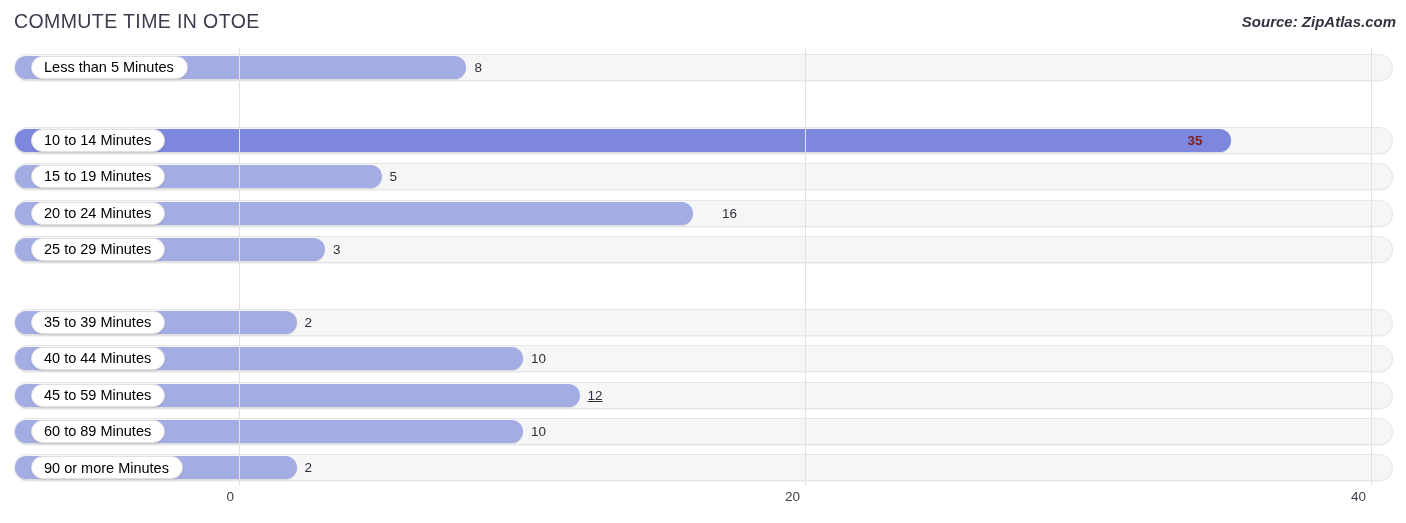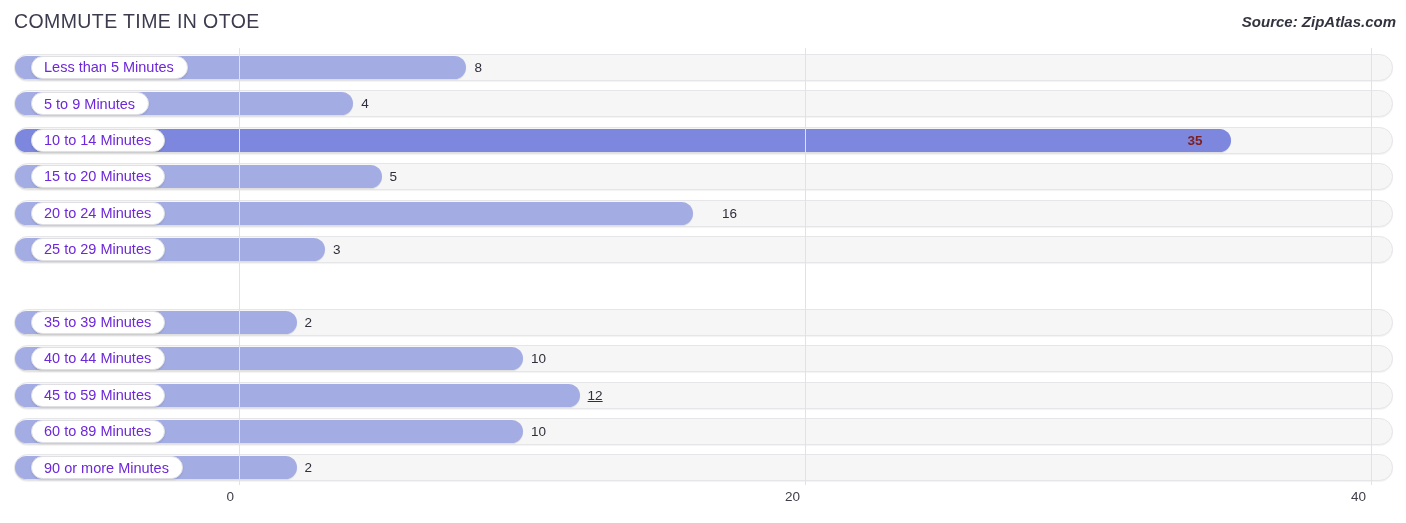--- a/index.html
+++ b/index.html
@@ -121,21 +121,21 @@
     padding: 0 13px 0 12px;
     box-sizing: border-box;
     background: #ffffff;
     border: 1px solid #e0e0e4;
     border-radius: 12px;
     box-shadow: 0 1px 2px rgba(0,0,0,0.10);
     z-index: 2;
   }
   .pill-label {
     font-size: 14.5px;
-    color: #6d28d9;
+    color: #000000;
     white-space: nowrap;
     line-height: 1;
   }
   .value-out {
     position: absolute;
     top: 2px;
     height: 23px;
     display: flex;
     align-items: center;
     font-size: 13.5px;
@@ -186,41 +186,33 @@
   <div class="plot">
     <div class="rows" id="rows">
         <div class="row" style="top: 6px;">
           <div class="track"></div>
           <div class="bar" style="width: 451.4px;"></div>
           <div class="pill">
             <span class="pill-label">Less than 5 Minutes</span>
           </div>
           <div class="value-out" style="left: 460.4px;">8</div>
         </div>
-        <div class="row" style="top: 42.4px;">
-          <div class="track"></div>
-          <div class="bar" style="width: 338.2px;"></div>
-          <div class="pill">
-            <span class="pill-label">5 to 9 Minutes</span>
-          </div>
-          <div class="value-out" style="left: 347.2px;">4</div>
-        </div>
         <div class="row" style="top: 78.8px;">
           <div class="track"></div>
           <div class="bar highlight" style="width: 1215.5px;"></div>
           <div class="pill">
             <span class="pill-label">10 to 14 Minutes</span>
           </div>
           <div class="value-in" style="left: 1173.5px;">35</div>
         </div>
         <div class="row" style="top: 115.2px;">
           <div class="track"></div>
           <div class="bar" style="width: 366.5px;"></div>
           <div class="pill">
-            <span class="pill-label">15 to 20 Minutes</span>
+            <span class="pill-label">15 to 19 Minutes</span>
           </div>
           <div class="value-out" style="left: 375.5px;">5</div>
         </div>
         <div class="row" style="top: 151.6px;">
           <div class="track"></div>
           <div class="bar" style="width: 677.8px;"></div>
           <div class="pill">
             <span class="pill-label">20 to 24 Minutes</span>
           </div>
           <div class="value-out" style="left: 708px;">16</div>

